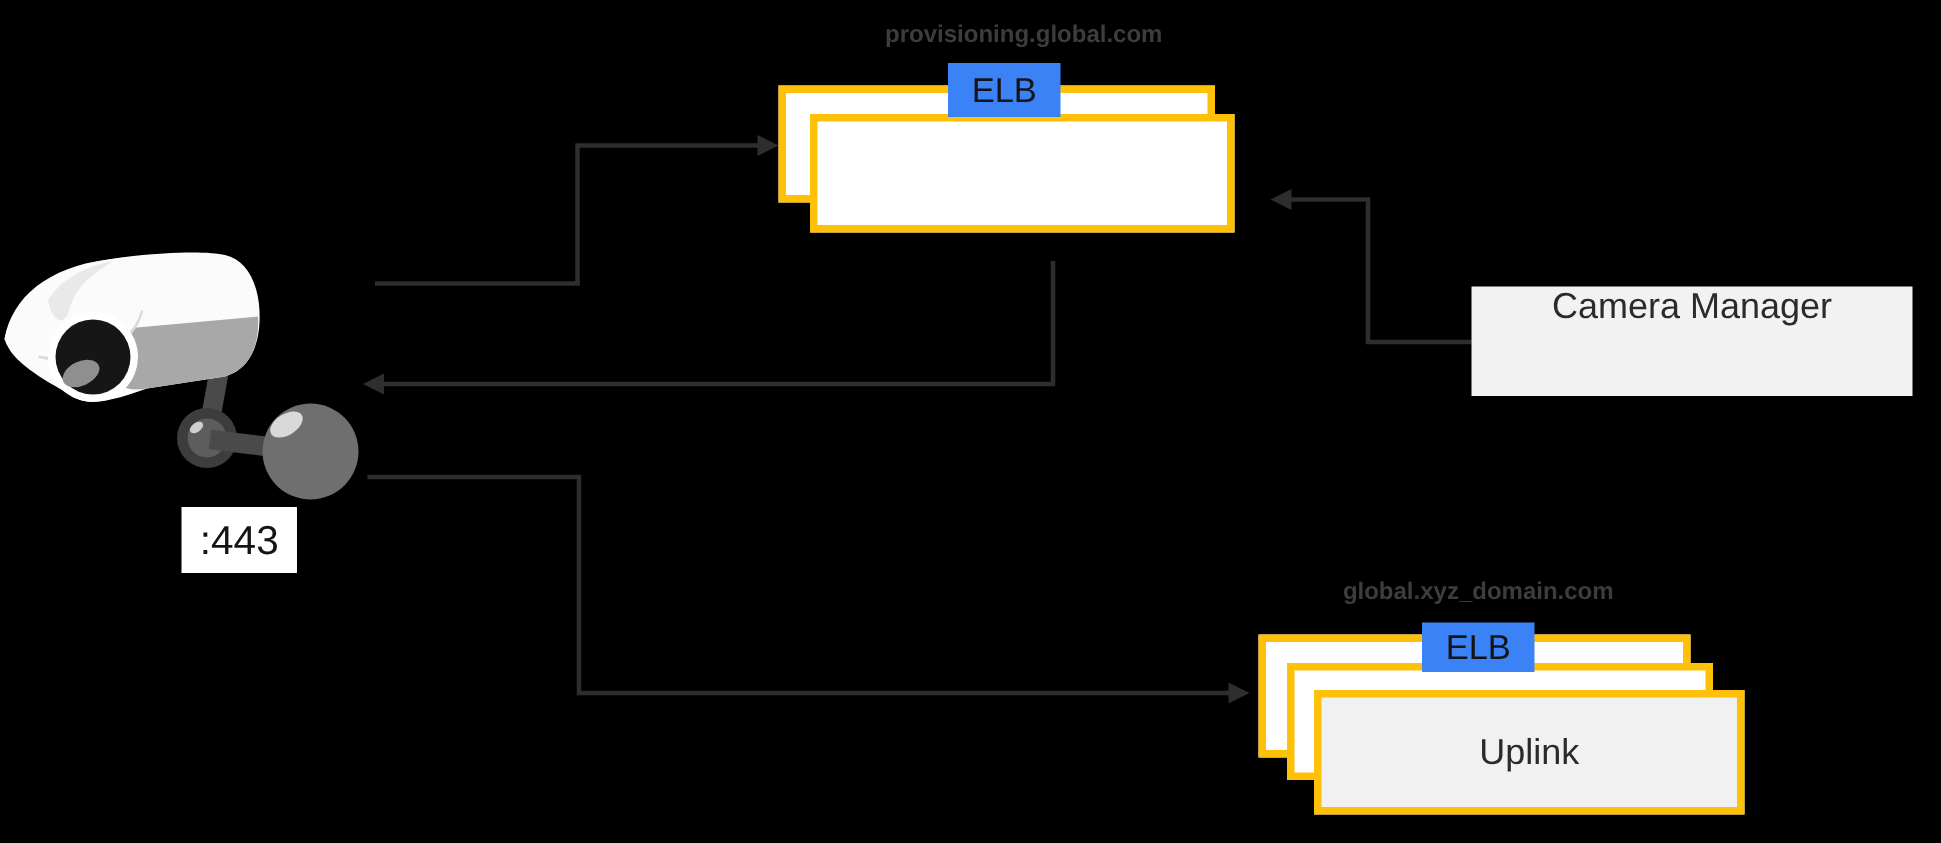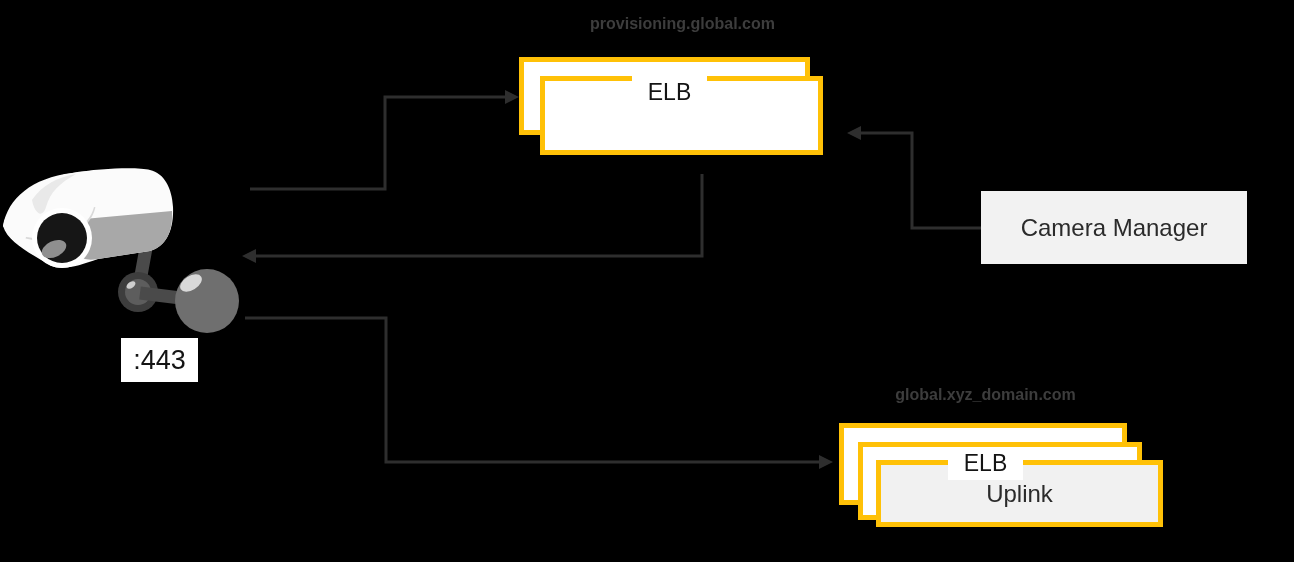--- a/index.html
+++ b/index.html
@@ -18,53 +18,53 @@
     border:5px solid #ffc107;
     background:#ffffff;
   }
   .stackbox.front {
     background:#f1f1f1;
     display:flex; align-items:center; justify-content:center;
     font-size:24px; color:#2b2b2b;
   }
   .elb-label {
     position:absolute;
-    background:#ffffff; color:#141414;
+    background:#3b82f6; color:#141414;
     font-size:23px;
-    display:flex; align-items:center; justify-content:center;margin-top:32px;
+    display:flex; align-items:center; justify-content:center;
   }
   .domain-title {
     position:absolute;
     color:#3d3d3d; font-weight:bold; font-size:16px;
     text-align:center; line-height:28px;
   }
   .manager-box {
     position:absolute;
-    left:981px; top:191px; width:266px; height:73px;
+    left:981px; top:191px; width:294px; height:73px;
     background:#f2f2f2; color:#2b2b2b; font-size:24px;
-    display:flex; align-items:center; justify-content:center;
+    display:flex; align-items:flex-start; justify-content:center;
   }
   .port-badge {
     position:absolute;
     left:121px; top:338px; width:77px; height:44px;
     background:#ffffff; color:#141414; font-size:27px;
     display:flex; align-items:center; justify-content:center;
   }
 
   
   #prov-back  { left:519px; top:57px;  width:291px; height:78px; }
   #prov-mid   { left:540px; top:76px;  width:283px; height:79px; }
   #prov-front { left:558px; top:93px;  width:285px; height:80px; }
   #prov-elb   { left:632px; top:42px;  width:75px;  height:36px; }
   #prov-title { left:540px; top:10px;  width:285px; height:28px; }
 
   
   #up-back  { left:839px; top:423px; width:288px; height:82px; }
   #up-mid   { left:858px; top:442px; width:284px; height:78px; }
-  #up-front { left:876px; top:460px; width:287px; height:67px; }
+  #up-front { left:876px; top:460px; width:287px; height:83px; }
   #up-elb   { left:948px; top:415px; width:75px;  height:33px; }
   #up-title { left:843px; top:381px; width:285px; height:28px; }
 </style>
 </head>
 <body>
 
 <div class="stage">
 
   <svg class="layer" width="1294" height="562" viewBox="0 0 1294 562">
     <g stroke="#2e2e2e" stroke-width="3" fill="none">

